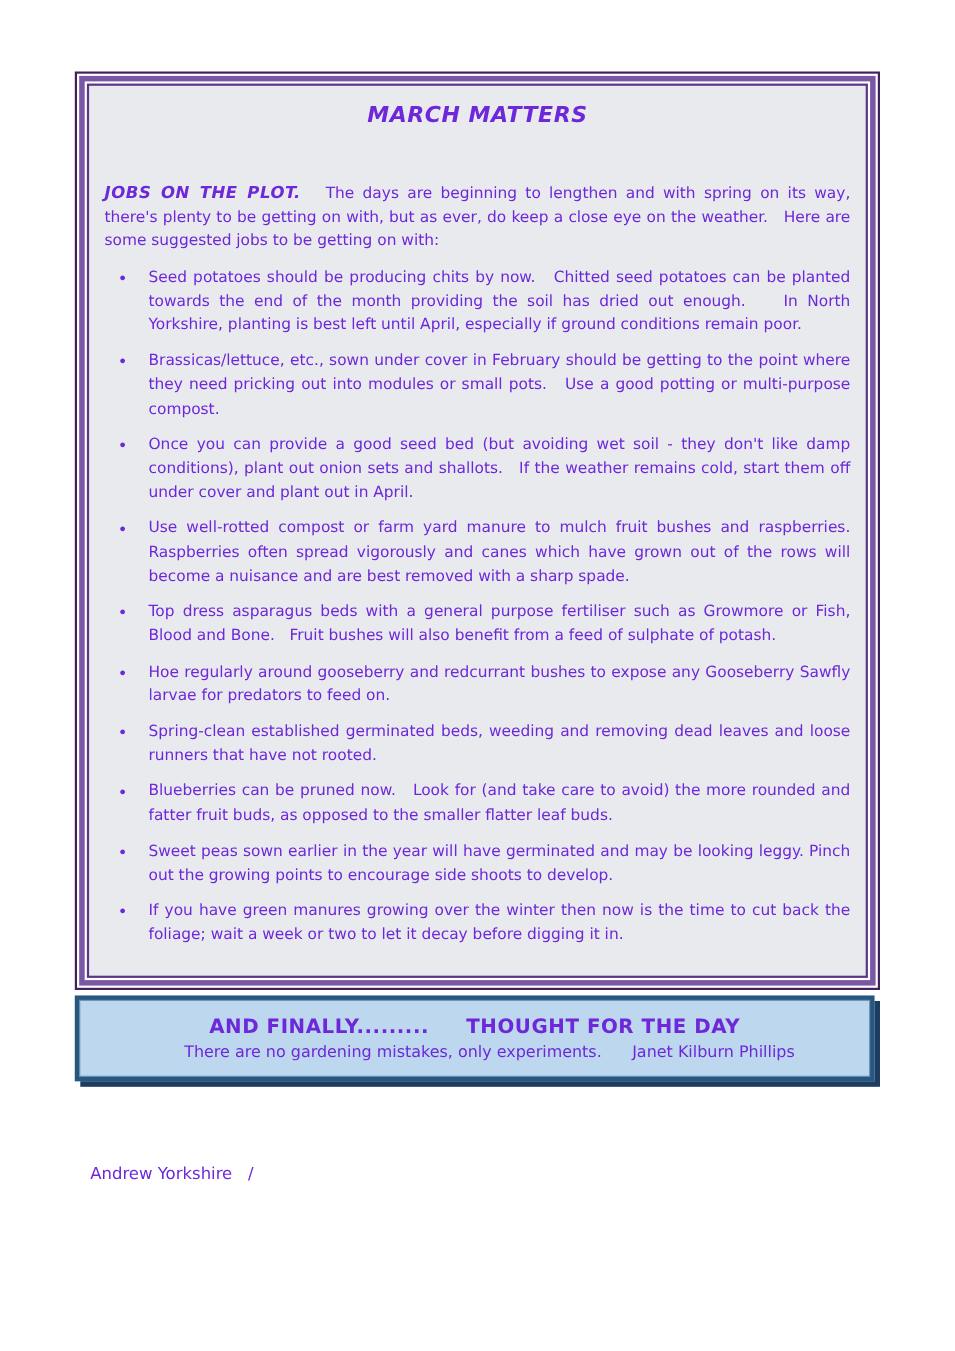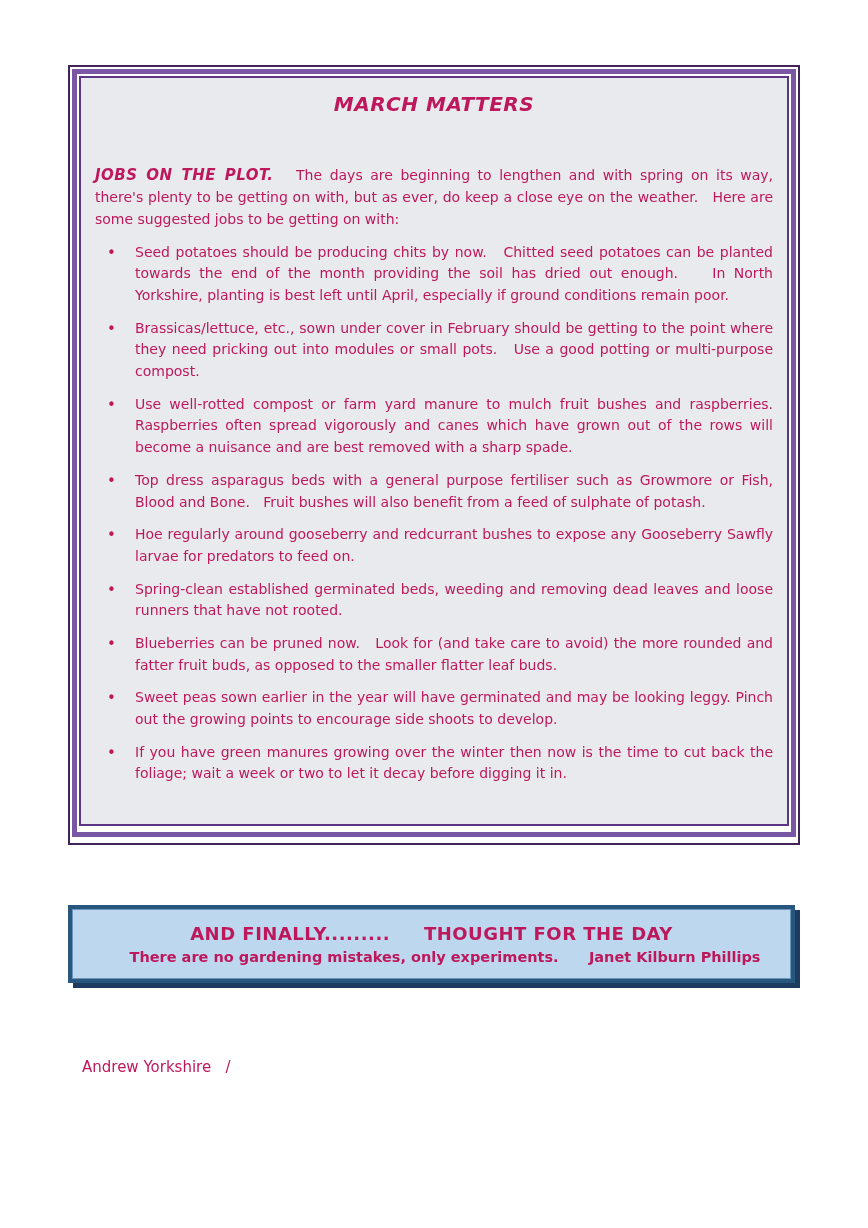--- a/index.html
+++ b/index.html
@@ -3,21 +3,21 @@
 <meta charset="utf-8">
 <style>
   * { margin: 0; padding: 0; box-sizing: border-box; }
   html, body { background: #ffffff; }
   .page {
     position: relative;
     width: 868px;
     height: 1228px;
     background: #ffffff;
     font-family: "DejaVu Sans", sans-serif;
-    color: #be185d;
+    color: #6d28d9;
     overflow: hidden;
   }
 
   
   .news-outer {
     position: absolute;
     left: 68px; top: 65px;
     width: 732px;
     min-height: 780px;
     border: 2px solid #40235a;
@@ -92,21 +92,21 @@
     text-align: center;
   }
   .thought-heading {
     font-weight: bold;
     font-size: 18px;
     letter-spacing: 0.5px;
     white-space: pre-wrap;
   }
   .thought-quote {
     margin-top: 5px;
-    font-weight: 700;
+    font-weight: 400;
     font-size: 14.5px;
     white-space: pre-wrap;
     margin-left: 27px;
   }
 
   
   .author-line {
     position: absolute;
     left: 82px; top: 1058px;
     font-size: 15px;
@@ -122,20 +122,21 @@
     <div class="news-mid">
       <div class="news-inner">
 
         <div class="news-title">MARCH MATTERS</div>
 
         <div class="intro"><span class="intro-lead">JOBS ON THE PLOT.</span><span>   The days are beginning to lengthen and with spring on its way, there's plenty to be getting on with, but as ever, do keep a close eye on the weather.   Here are some suggested jobs to be getting on with:</span></div>
 
         <ul class="jobs-list">
           <li>Seed potatoes should be producing chits by now.   Chitted seed potatoes can be planted towards the end of the month providing the soil has dried out enough.    In North Yorkshire, planting is best left until April, especially if ground conditions remain poor.</li>
           <li>Brassicas/lettuce, etc., sown under cover in February should be getting to the point where they need pricking out into modules or small pots.   Use a good potting or multi-purpose compost.</li>
+          <li>Once you can provide a good seed bed (but avoiding wet soil - they don't like damp conditions), plant out onion sets and shallots.   If the weather remains cold, start them off under cover and plant out in April.</li>
           <li>Use well-rotted compost or farm yard manure to mulch fruit bushes and raspberries. Raspberries often spread vigorously and canes which have grown out of the rows will become a nuisance and are best removed with a sharp spade.</li>
           <li>Top dress asparagus beds with a general purpose fertiliser such as Growmore or Fish, Blood and Bone.   Fruit bushes will also benefit from a feed of sulphate of potash.</li>
           <li>Hoe regularly around gooseberry and redcurrant bushes to expose any Gooseberry Sawfly larvae for predators to feed on.</li>
           <li>Spring-clean established germinated beds, weeding and removing dead leaves and loose runners that have not rooted.</li>
           <li>Blueberries can be pruned now.   Look for (and take care to avoid) the more rounded and fatter fruit buds, as opposed to the smaller flatter leaf buds.</li>
           <li>Sweet peas sown earlier in the year will have germinated and may be looking leggy. Pinch out the growing points to encourage side shoots to develop.</li>
           <li>If you have green manures growing over the winter then now is the time to cut back the foliage; wait a week or two to let it decay before digging it in.</li>
         </ul>
 
       </div>

